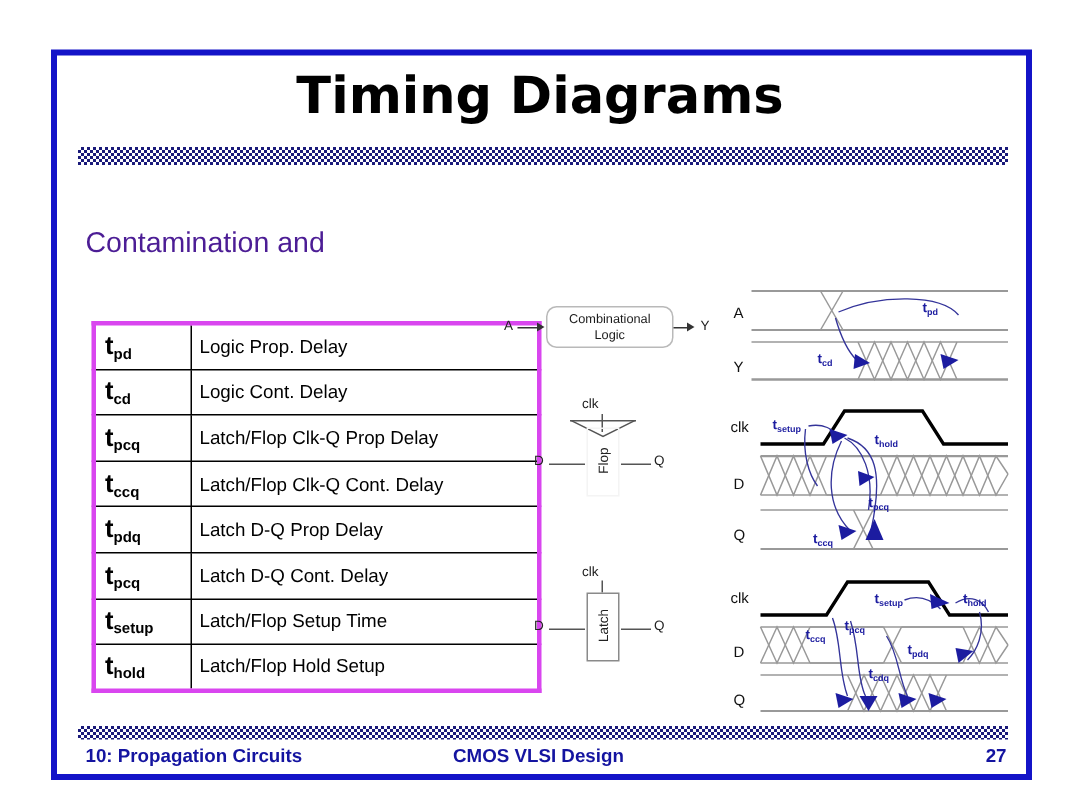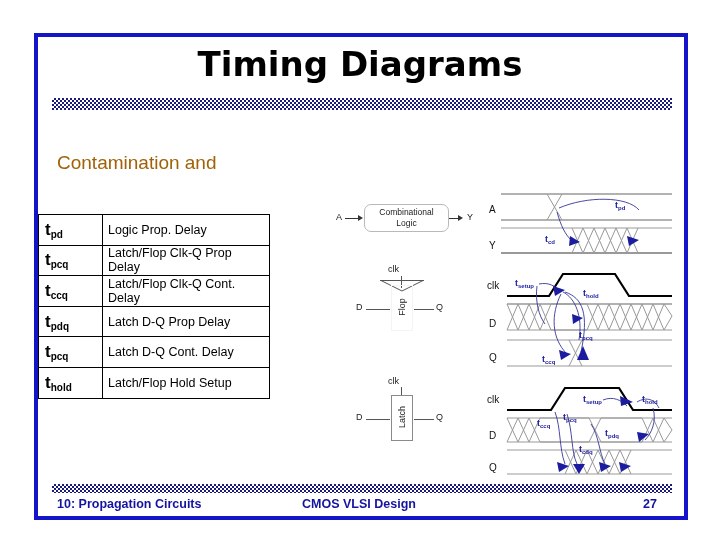--- a/index.html
+++ b/index.html
@@ -22,25 +22,25 @@
       linear-gradient(45deg,#1a1a7a 25%,transparent 25%,transparent 75%,#1a1a7a 75%),
       linear-gradient(45deg,#1a1a7a 25%,transparent 25%,transparent 75%,#1a1a7a 75%);
     background-size:4px 4px;
     background-position:0 0,2px 2px;
     background-color:#ffffff;}
   #band-top{left:52px;top:98px;width:620px;height:12px;}
   #band-bottom{left:52px;top:484px;width:620px;height:9px;}
 
   
   #heading{position:absolute;left:57px;top:150px;width:260px;
-           font-size:19px;line-height:25px;color:#a16207;}
-
-  
-  #deftable{position:absolute;left:38px;top:214px;width:232px;
-            border-collapse:collapse;border:1px solid #d946ef;}
+           font-size:19px;line-height:25px;color:#4c1d95;}
+
+  
+  #deftable{position:absolute;left:61px;top:214px;width:300px;
+            border-collapse:collapse;border:3px solid #d946ef;}
   #deftable td{border:1px solid #000;vertical-align:middle;padding:0 5px;}
   #deftable tr{height:30.6px;}
   #deftable td.sym{width:52px;font-size:17px;font-weight:bold;white-space:nowrap;
                    padding-left:6px;}
   #deftable td.sym sub{font-size:10px;font-weight:bold;vertical-align:baseline;
                        position:relative;top:3px;letter-spacing:0px;}
   #deftable td.desc{font-size:12.5px;font-weight:normal;}
 
   
   .circuits{position:absolute;left:336px;top:190px;width:150px;height:290px;}
@@ -71,21 +71,21 @@
   .wgroup{position:absolute;left:0;width:197px;}
   .wlabel{position:absolute;font-size:10px;color:#111;}
   .tlab{position:absolute;font-size:9px;color:#1c1ca0;font-weight:bold;white-space:nowrap;}
   .tlab sub{font-size:6px;vertical-align:baseline;position:relative;top:2px;}
 
   
   #footer{position:absolute;left:57px;top:497px;width:620px;height:18px;
           color:#1414a0;font-size:12.5px;font-weight:bold;}
   #f-left{position:absolute;left:0;top:0;}
   #f-mid{position:absolute;left:245px;top:0;}
-  #f-right{position:absolute;right:20px;top:0;}
+  #f-right{position:absolute;right:6px;top:0;}
 </style>
 </head>
 <body>
 
 <div id="slide">
 
   <div id="frame"></div>
 
   <div id="title">Timing Diagrams</div>
 
@@ -95,34 +95,42 @@
     <div>Contamination and</div>
   </div>
 
   <table id="deftable">
     <tbody id="deftable-body">
         <tr>
           <td class="sym"><span>t</span><sub>pd</sub></td>
           <td class="desc">Logic Prop. Delay</td>
         </tr>
         <tr>
+          <td class="sym"><span>t</span><sub>cd</sub></td>
+          <td class="desc">Logic Cont. Delay</td>
+        </tr>
+        <tr>
           <td class="sym"><span>t</span><sub>pcq</sub></td>
           <td class="desc">Latch/Flop Clk-Q Prop Delay</td>
         </tr>
         <tr>
           <td class="sym"><span>t</span><sub>ccq</sub></td>
           <td class="desc">Latch/Flop Clk-Q Cont. Delay</td>
         </tr>
         <tr>
           <td class="sym"><span>t</span><sub>pdq</sub></td>
           <td class="desc">Latch D-Q Prop Delay</td>
         </tr>
         <tr>
           <td class="sym"><span>t</span><sub>pcq</sub></td>
           <td class="desc">Latch D-Q Cont. Delay</td>
+        </tr>
+        <tr>
+          <td class="sym"><span>t</span><sub>setup</sub></td>
+          <td class="desc">Latch/Flop Setup Time</td>
         </tr>
         <tr>
           <td class="sym"><span>t</span><sub>hold</sub></td>
           <td class="desc">Latch/Flop Hold Setup</td>
         </tr>
       </tbody>
   </table>
 
   <div class="circuits">
 

